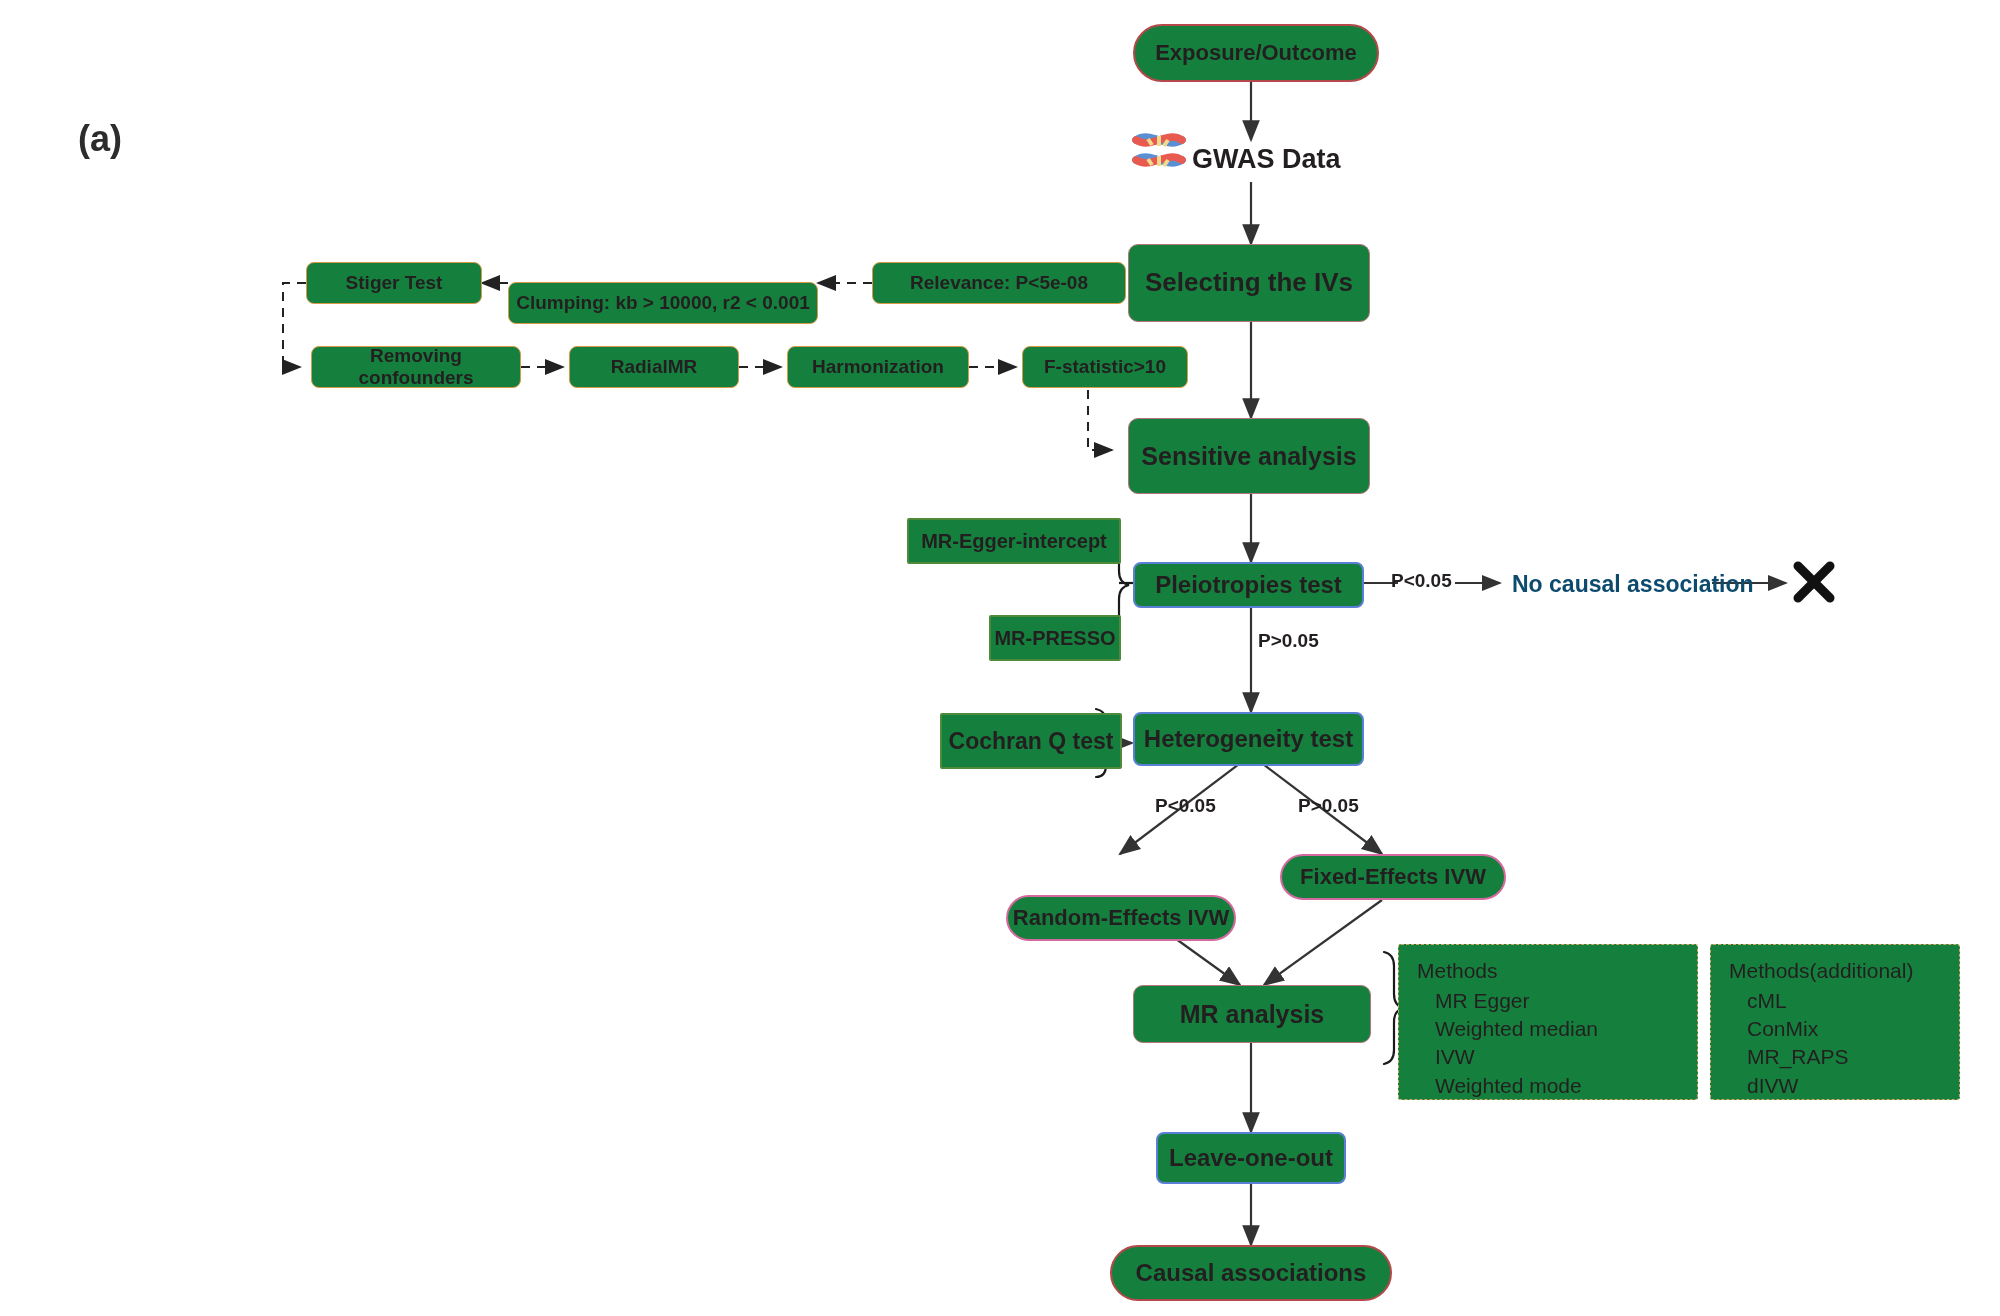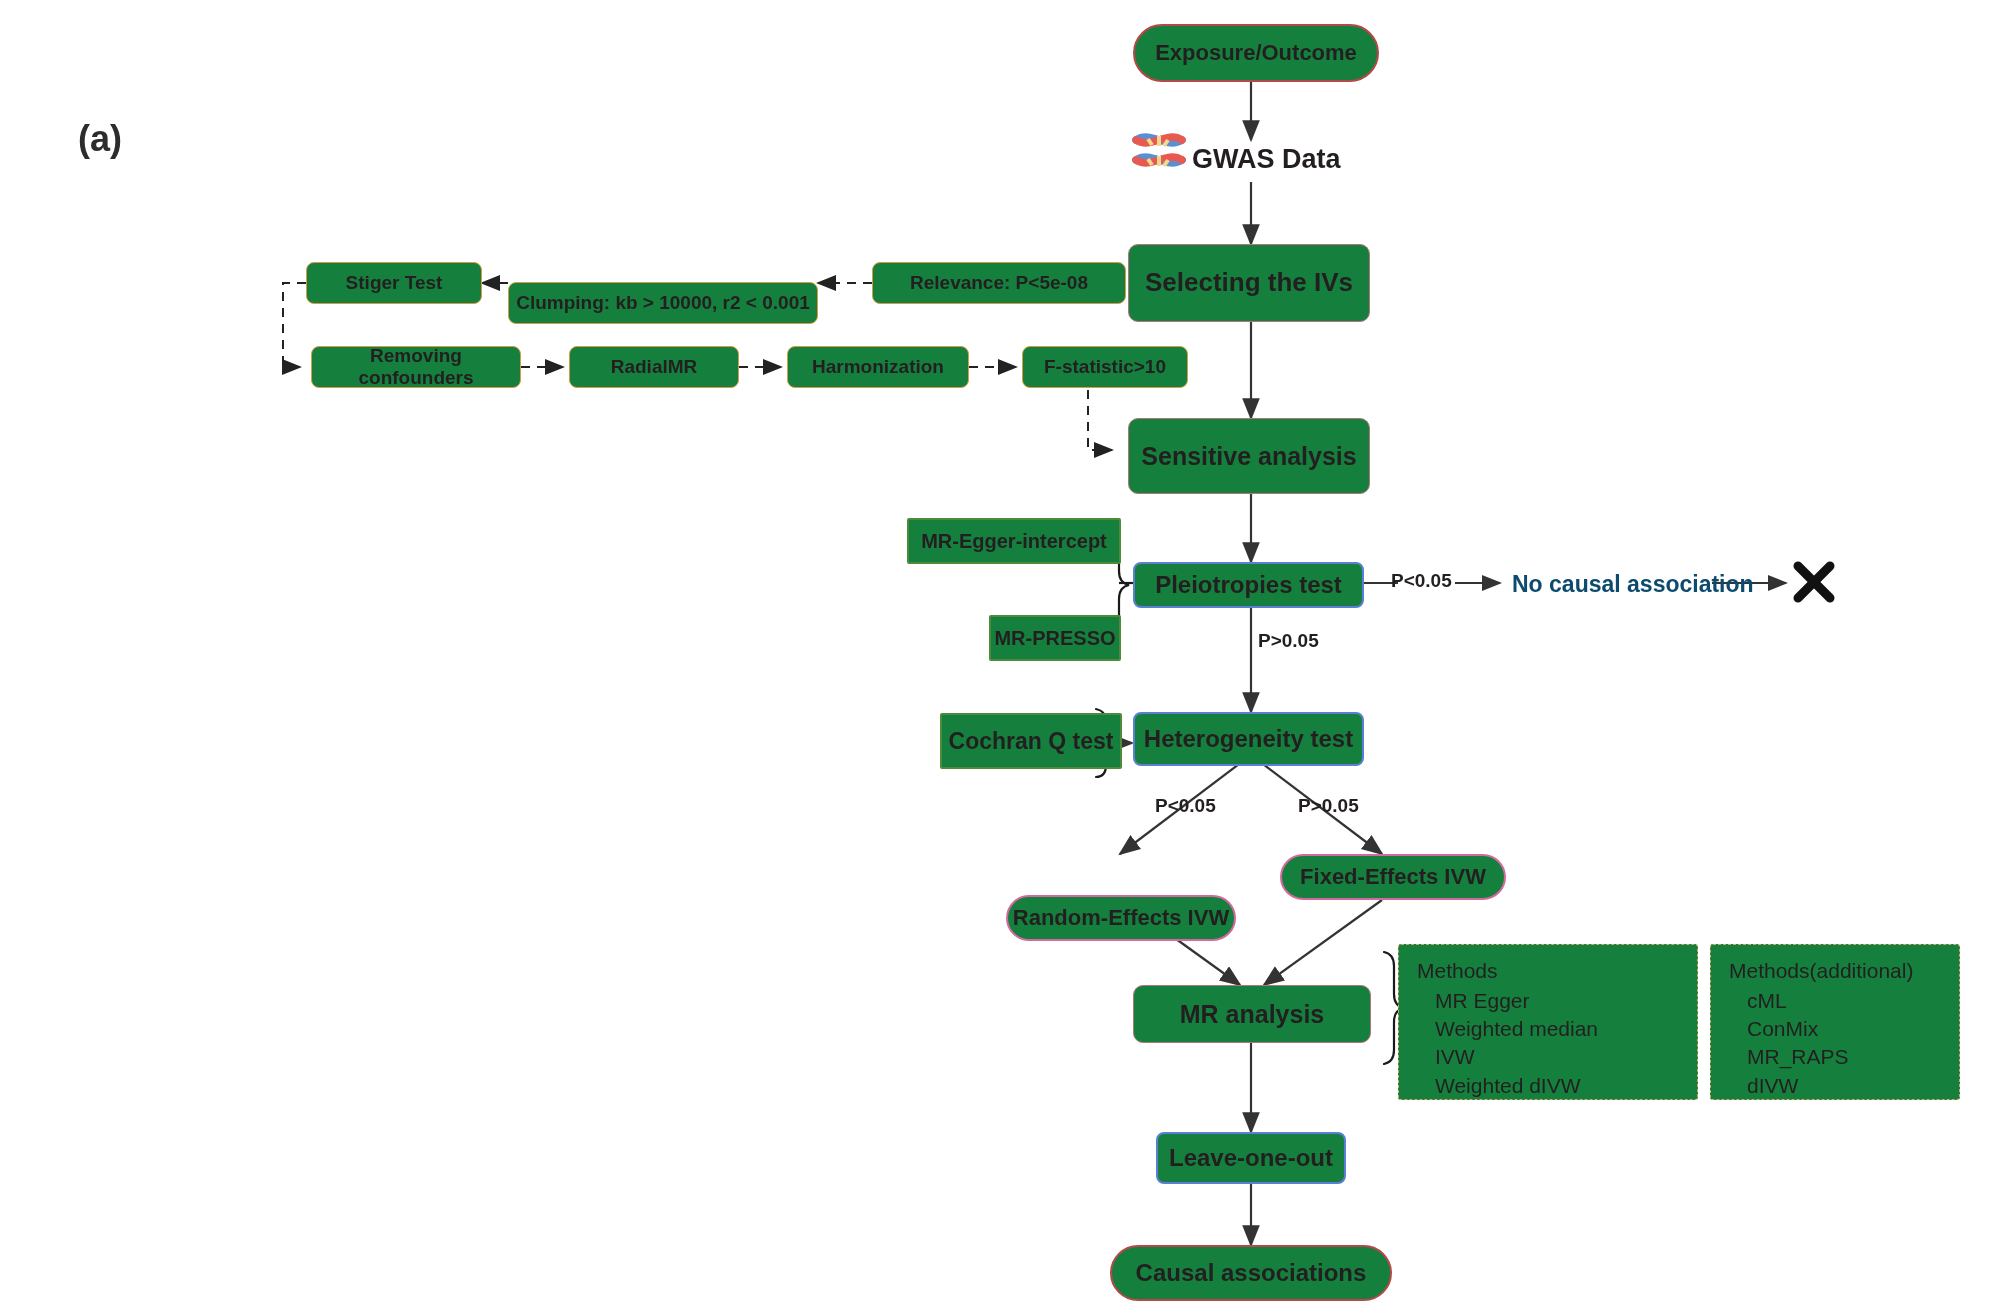--- a/index.html
+++ b/index.html
@@ -249,21 +249,21 @@
 
   <div class="node n-pink-pill" style="left:1280px; top:854px; width:226px; height:46px; font-size:22px;">Fixed-Effects IVW</div>
 
   <div class="node n-rose-rect" style="left:1133px; top:985px; width:238px; height:58px; font-size:25px;">MR analysis</div>
 
   <div class="node n-dashed-gold" style="left:1398px; top:944px; width:300px; height:156px;">
     <span class="panel-title">Methods</span>
     <span class="panel-item">MR Egger</span>
     <span class="panel-item">Weighted median</span>
     <span class="panel-item">IVW</span>
-    <span class="panel-item">Weighted dIVW</span>
+    <span class="panel-item">Weighted mode</span>
   </div>
 
   <div class="node n-dashed-gold" style="left:1710px; top:944px; width:250px; height:156px;">
     <span class="panel-title">Methods(additional)</span>
     <span class="panel-item">cML</span>
     <span class="panel-item">ConMix</span>
     <span class="panel-item">MR_RAPS</span>
     <span class="panel-item">dIVW</span>
   </div>
 

